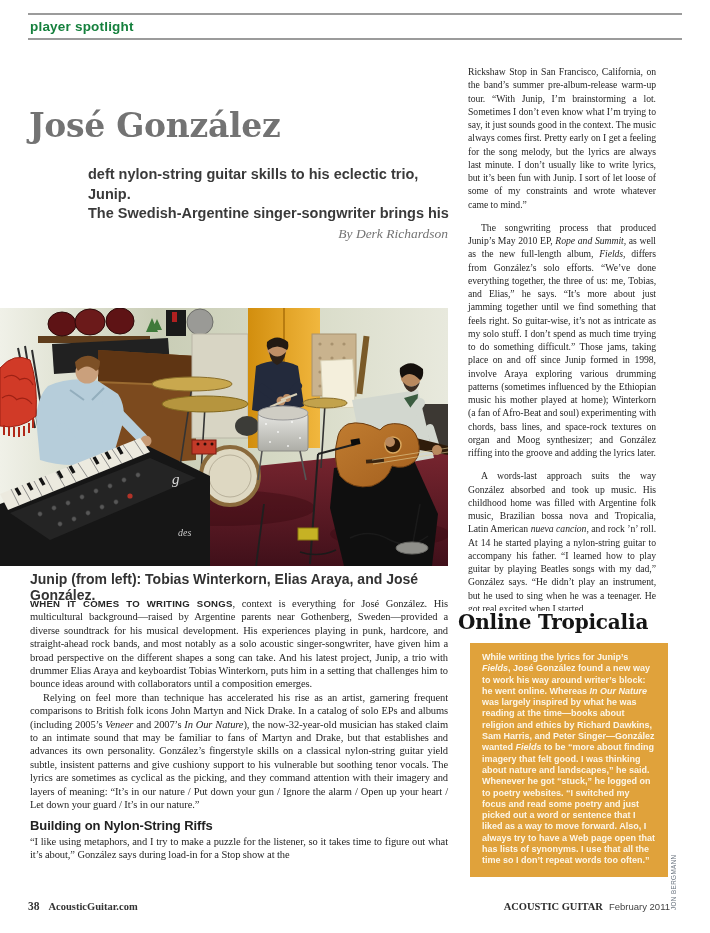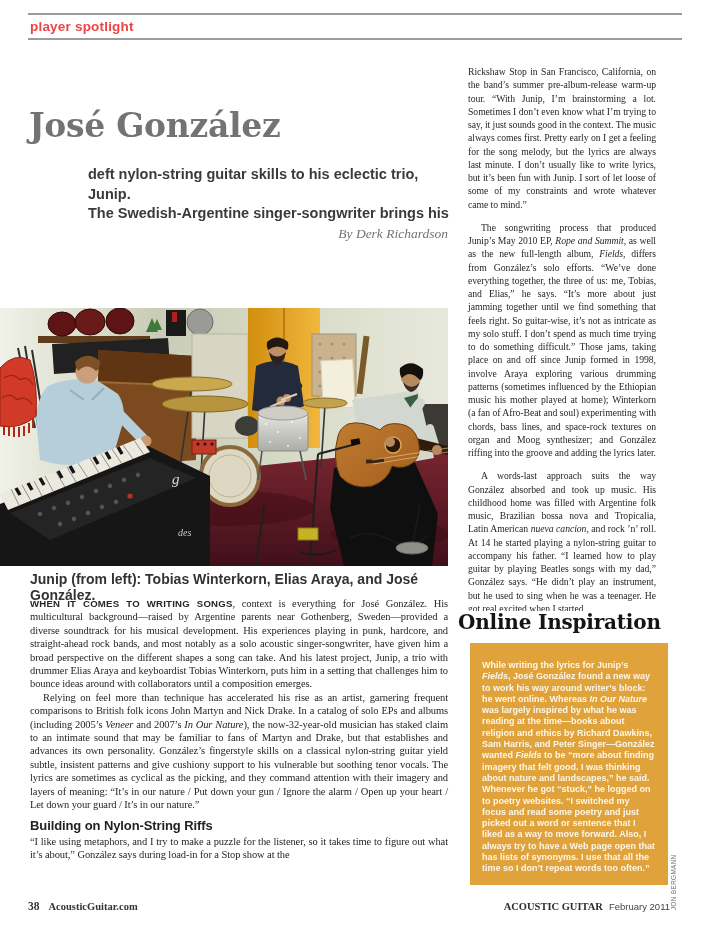--- a/index.html
+++ b/index.html
@@ -3,21 +3,21 @@
 <meta charset="utf-8">
 <style>
   html,body{margin:0;padding:0;background:#ffffff;}
   .page{position:relative;width:710px;height:933px;background:#ffffff;overflow:hidden;
         font-family:"Liberation Serif",serif;color:#262626;}
   
   .kicker-bar{position:absolute;left:28px;top:13px;width:654px;
 .             border-top:2px solid #9b9b9b;border-bottom:2px solid #9b9b9b;}
   .kicker-bar{border-top:2px solid #9b9b9b;border-bottom:2px solid #9b9b9b;}
   .kicker-text{font-family:"Liberation Sans",sans-serif;font-weight:bold;font-size:13.5px;
-               color:#ef4444;padding:4px 2px 4px 2px;letter-spacing:.2px;}
+               color:#15803d;padding:4px 2px 4px 2px;letter-spacing:.2px;}
   
   .title{position:absolute;left:29px;top:106px;font-family:"DejaVu Serif",serif;
          font-weight:bold;font-size:33px;color:#737373;letter-spacing:-.3px;}
   .subtitle{position:absolute;left:88px;top:165px;width:375px;
             font-family:"Liberation Sans",sans-serif;font-weight:bold;font-size:14.5px;
             color:#3a3a3a;line-height:19.5px;}
   .byline{position:absolute;left:30px;top:226px;width:418px;text-align:right;
           font-style:italic;font-size:13.5px;color:#737373;}
   
   .photo{position:absolute;left:0;top:308px;width:448px;height:258px;overflow:hidden;}
@@ -32,21 +32,21 @@
            color:#222;margin:7px 0 3px 0;text-align:left;}
   .rightcol{position:absolute;left:458px;top:55px;width:208px;height:556px;overflow:hidden;
             font-size:9.7px;line-height:13.25px;text-align:justify;letter-spacing:-.05px;}
   .rightcol p{margin:10px;}
   .rightcol p.ind{text-indent:13px;}
   .it{font-style:italic;}
   .lead{font-family:"Liberation Sans",sans-serif;font-weight:bold;font-size:9.6px;letter-spacing:.2px;}
   
   .sidebar-heading{position:absolute;left:458px;top:610px;font-family:"DejaVu Serif",serif;
                    font-weight:bold;font-size:20px;color:#141414;letter-spacing:-.2px;}
-  .sidebar-box{position:absolute;left:470px;top:643px;width:174px;padding:17px 12px 10px 12px;
+  .sidebar-box{position:absolute;left:470px;top:643px;width:174px;padding:9px 12px 10px 12px;
                background:#E0A23B;font-family:"Liberation Sans",sans-serif;font-weight:bold;
                font-size:9px;line-height:11.3px;color:#FCF6E8;}
   
   .credit{position:absolute;left:670px;top:836px;height:74px;
           writing-mode:vertical-rl;transform:rotate(180deg);
           font-family:"Liberation Sans",sans-serif;font-size:6.3px;color:#6b7580;
           letter-spacing:.4px;}
   
   .footer-left{position:absolute;left:28px;top:900px;font-weight:bold;font-size:10.5px;color:#333;}
   .footer-left .pgnum{font-size:11.5px;margin-right:9px;}
@@ -267,21 +267,21 @@
     <div class="subhead">Building on Nylon-String Riffs</div>
     <p><span>“I like using metaphors, and I try to make a puzzle for the listener, so it takes time to figure out what it’s about,” González says during load-in for a Stop show at the</span></p>
   </div>
 
   <div class="rightcol">
     <p><span>Rickshaw Stop in San Francisco, California, on the band’s summer pre-album-release warm-up tour. “With Junip, I’m brainstorming a lot. Sometimes I don’t even know what I’m trying to say, it just sounds good in the context. The music always comes first. Pretty early on I get a feeling for the song melody, but the lyrics are always last minute. I don’t usually like to write lyrics, but it’s been fun with Junip. I sort of let loose of some of my constraints and wrote whatever came to mind.”</span></p>
     <p class="ind"><span>The songwriting process that produced Junip’s May 2010 EP, </span><span class="it">Rope and Summit</span><span>, as well as the new full-length album, </span><span class="it">Fields</span><span>, differs from González’s solo efforts. “We’ve done everything together, the three of us: me, Tobias, and Elias,” he says. “It’s more about just jamming together until we find something that feels right. So guitar-wise, it’s not as intricate as my solo stuff. I don’t spend as much time trying to do something difficult.” Those jams, taking place on and off since Junip formed in 1998, involve Araya exploring various drumming patterns (sometimes influenced by the Ethiopian music his mother played at home); Winterkorn (a fan of Afro-Beat and soul) experimenting with chords, bass lines, and space-rock textures on organ and Moog synthesizer; and González riffing into the groove and adding the lyrics later.</span></p>
     <p class="ind"><span>A words-last approach suits the way González absorbed and took up music. His childhood home was filled with Argentine folk music, Brazilian bossa nova and Tropicalia, Latin American </span><span class="it">nueva cancion</span><span>, and rock ’n’ roll. At 14 he started playing a nylon-string guitar to accompany his father. “I learned how to play guitar by playing Beatles songs with my dad,” González says. “He didn’t play an instrument, but he used to sing when he was a teenager. He got real excited when I started</span></p>
   </div>
 
-  <div class="sidebar-heading">Online Inspiration</div>
+  <div class="sidebar-heading">Online Tropicalia</div>
   <div class="sidebar-box"><span>While writing the lyrics for Junip’s </span><span class="it">Fields</span><span>, José González found a new way to work his way around writer’s block: he went online. Whereas </span><span class="it">In Our Nature</span><span> was largely inspired by what he was reading at the time—books about religion and ethics by Richard Dawkins, Sam Harris, and Peter Singer—González wanted </span><span class="it">Fields</span><span> to be “more about finding imagery that felt good. I was thinking about nature and landscapes,” he said. Whenever he got “stuck,” he logged on to poetry websites. “I switched my focus and read some poetry and just picked out a word or sentence that I liked as a way to move forward. Also, I always try to have a Web page open that has lists of synonyms. I use that all the time so I don’t repeat words too often.”</span></div>
 
   <div class="credit">JON BERGMANN</div>
 
   <div class="footer-left">
     <span class="pgnum">38</span><span>AcousticGuitar.com</span>
   </div>
   <div class="footer-right">
     <span class="mag">ACOUSTIC GUITAR</span><span class="issue">February 2011</span>
   </div>

